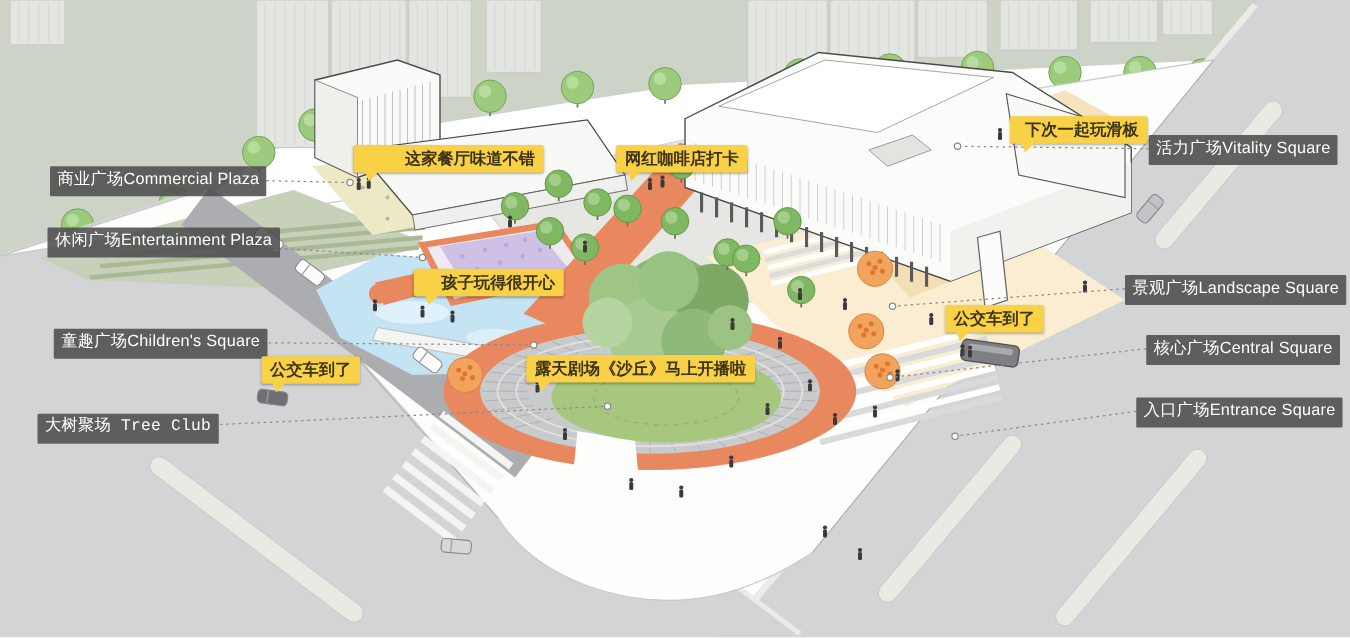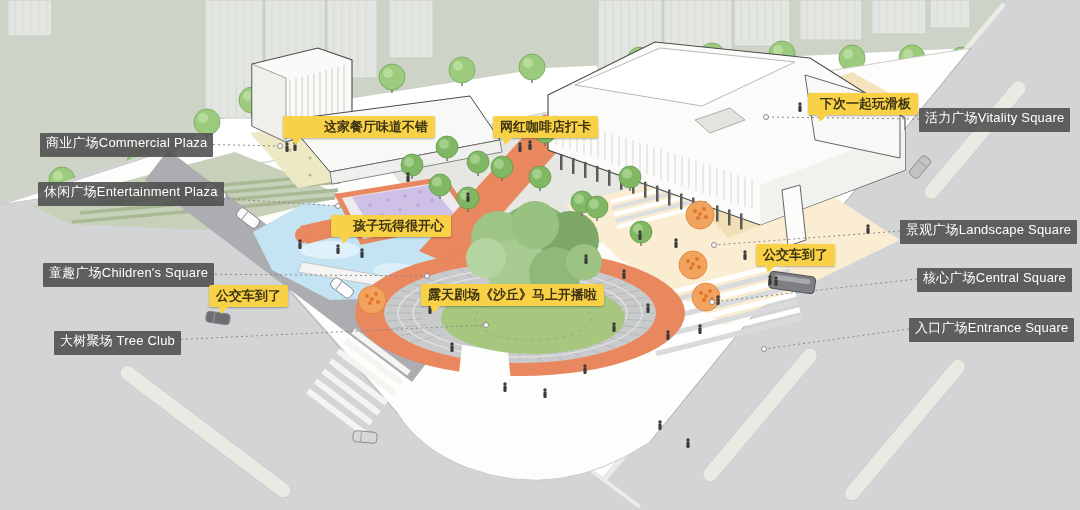--- a/index.html
+++ b/index.html
@@ -592,21 +592,21 @@
         <circle cx="712" cy="302" r="2.5" fill="#ffffff" stroke="#8A8A8A" stroke-width="1"></circle>
         <line x1="909" y1="329" x2="764" y2="349" stroke="#8A8A8A" stroke-width="1" stroke-dasharray="2,3"></line>
         <circle cx="764" cy="349" r="2.5" fill="#ffffff" stroke="#8A8A8A" stroke-width="1"></circle>
       </g>
 </svg>
 
 <div id="labels">
       <div class="plaza-label" style="left: 40px; top: 133px; text-align: right;">商业广场Commercial Plaza</div>
       <div class="plaza-label" style="left: 38px; top: 182px;">休闲广场Entertainment Plaza</div>
       <div class="plaza-label" style="left: 43px; top: 263px;">童趣广场Children's Square</div>
-      <div class="plaza-label" style="left: 54px; top: 331px;">大树聚场 Tree Club</div>
+      <div class="plaza-label" style="left: 30px; top: 331px; font-family: Liberation Mono, monospace;">大树聚场 Tree Club</div>
       <div class="plaza-label" style="left: 919px; top: 108px;">活力广场Vitality Square</div>
       <div class="plaza-label" style="left: 900px; top: 220px;">景观广场Landscape Square</div>
       <div class="plaza-label" style="left: 917px; top: 268px;">核心广场Central Square</div>
       <div class="plaza-label" style="left: 909px; top: 318px;">入口广场Entrance Square</div>
       <div class="bubble" style="left: 283px; top: 116px; padding-left: 41px;">这家餐厅味道不错</div>
       <div class="bubble" style="left: 493px; top: 116px;">网红咖啡店打卡</div>
       <div class="bubble" style="left: 808px; top: 93px; padding-left: 12px;">下次一起玩滑板</div>
       <div class="bubble" style="left: 331px; top: 215px; padding-left: 22px;">孩子玩得很开心</div>
       <div class="bubble" style="left: 421px; top: 284px;">露天剧场《沙丘》马上开播啦</div>
       <div class="bubble" style="left: 209px; top: 285px;">公交车到了</div>

